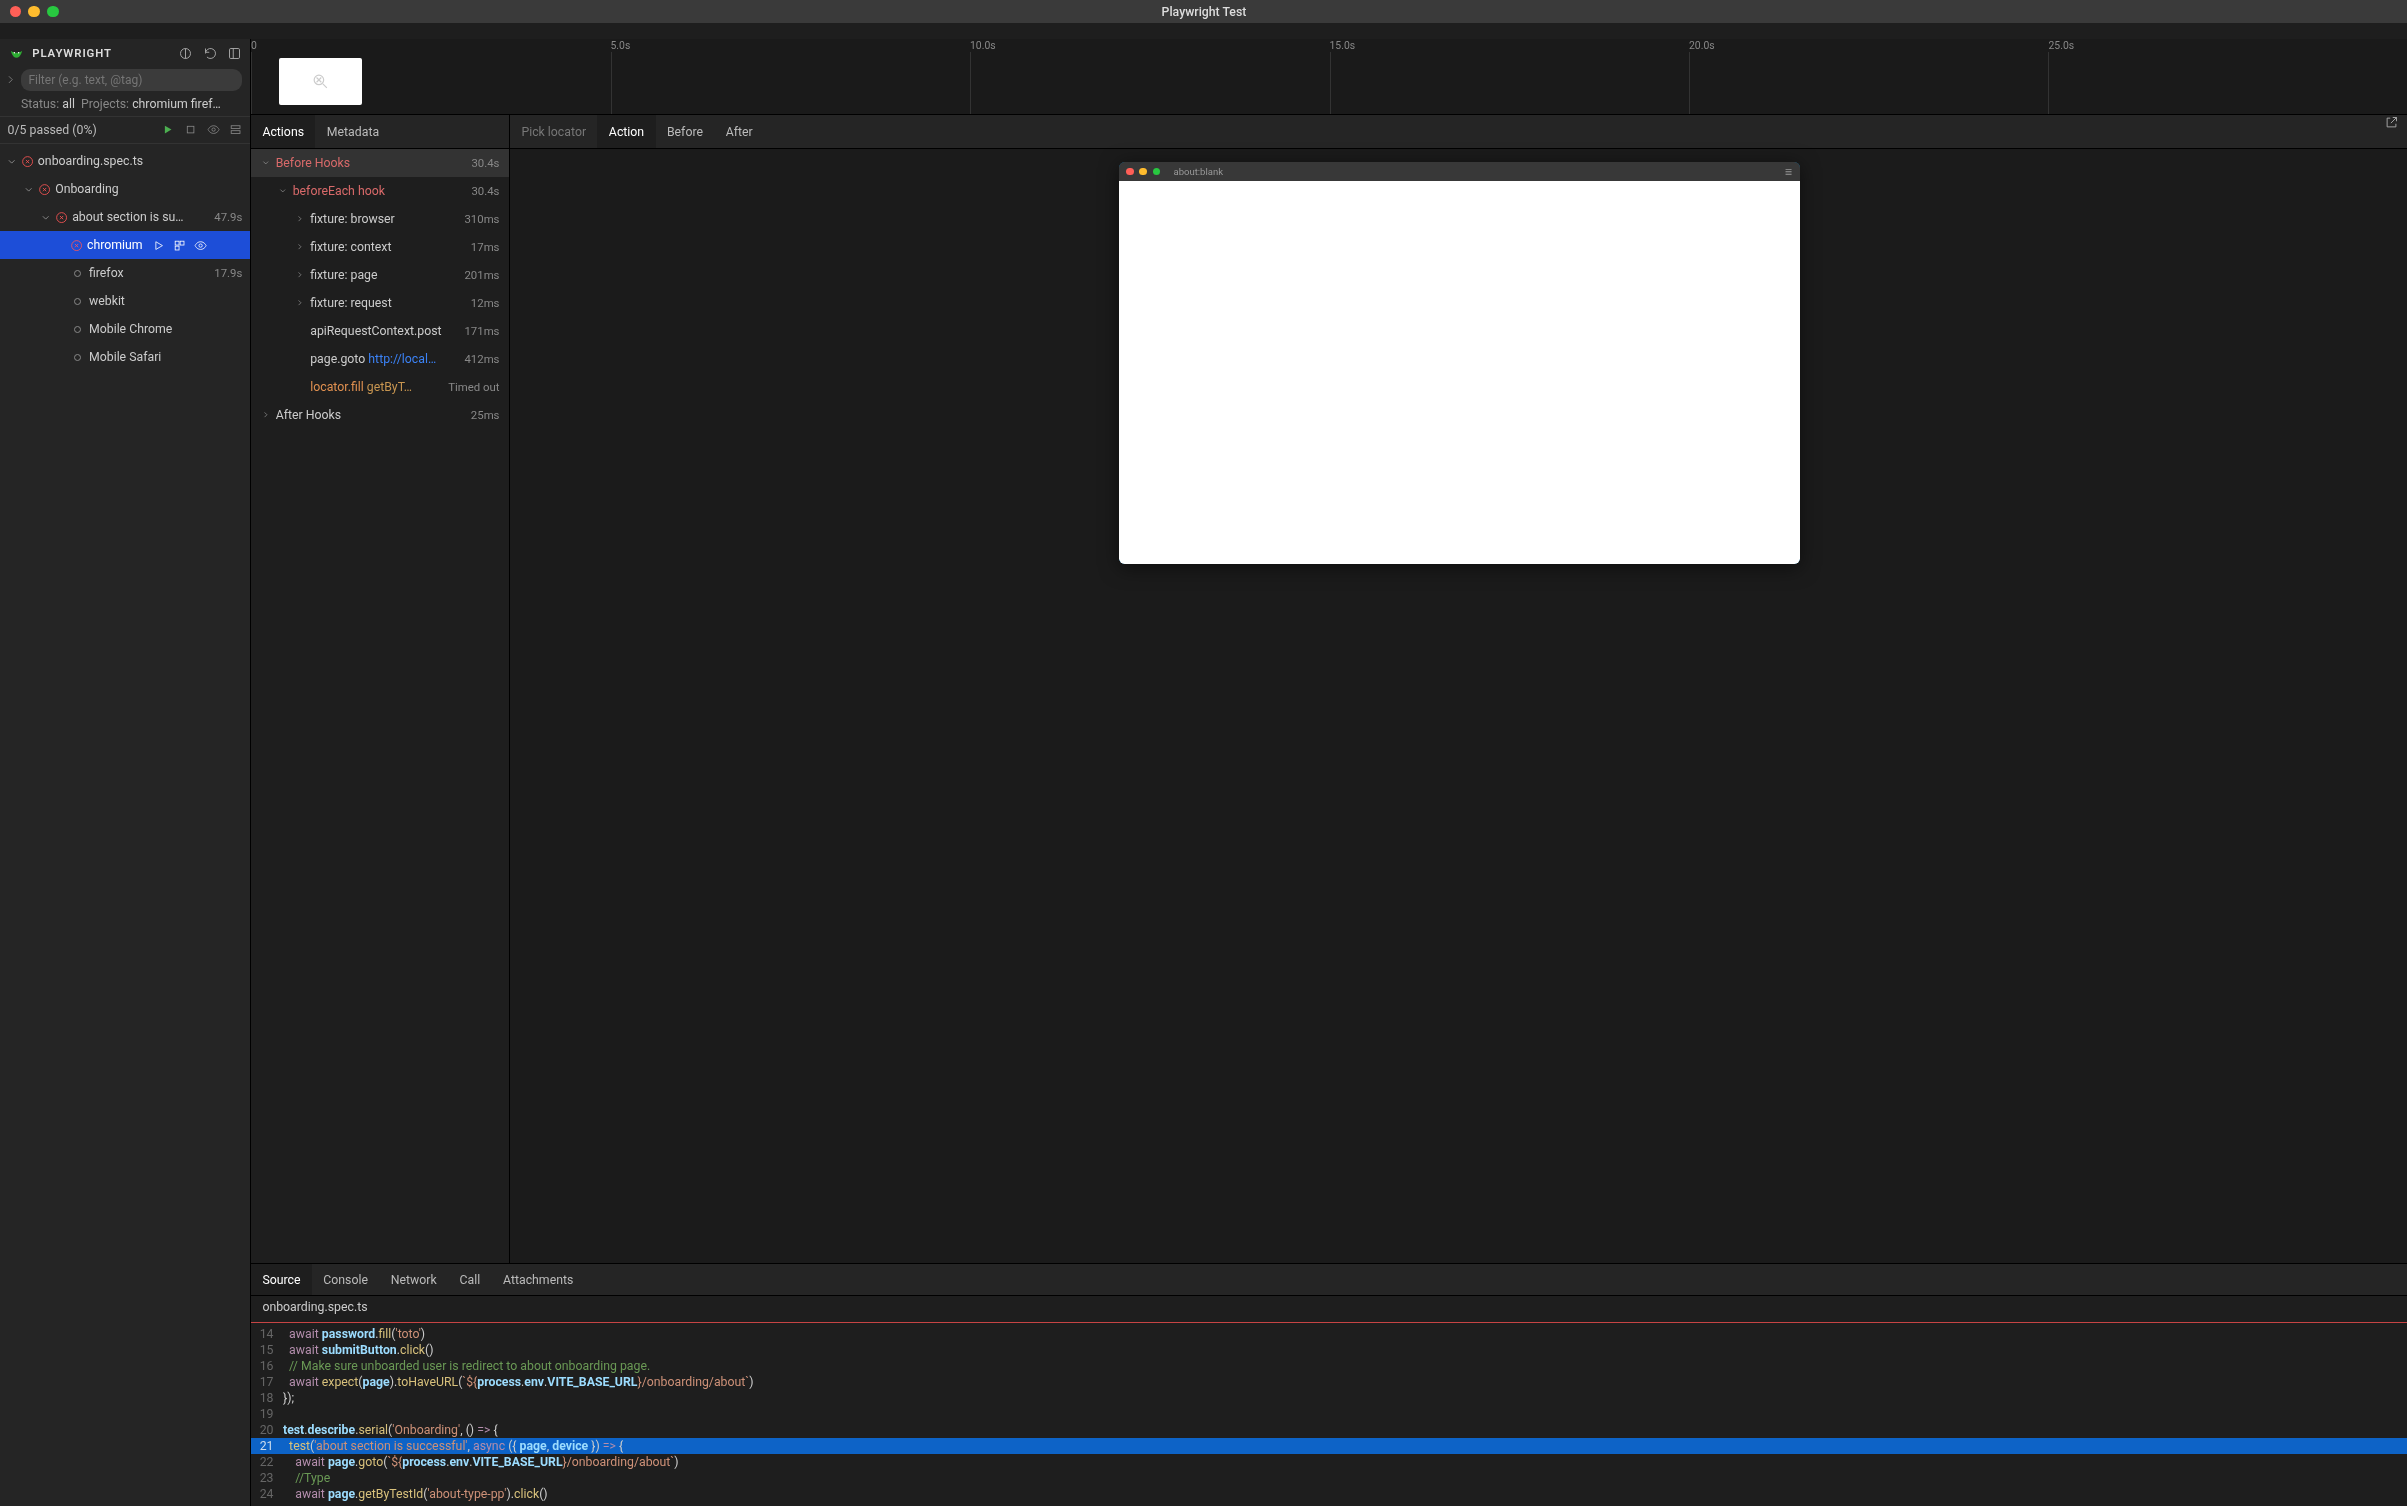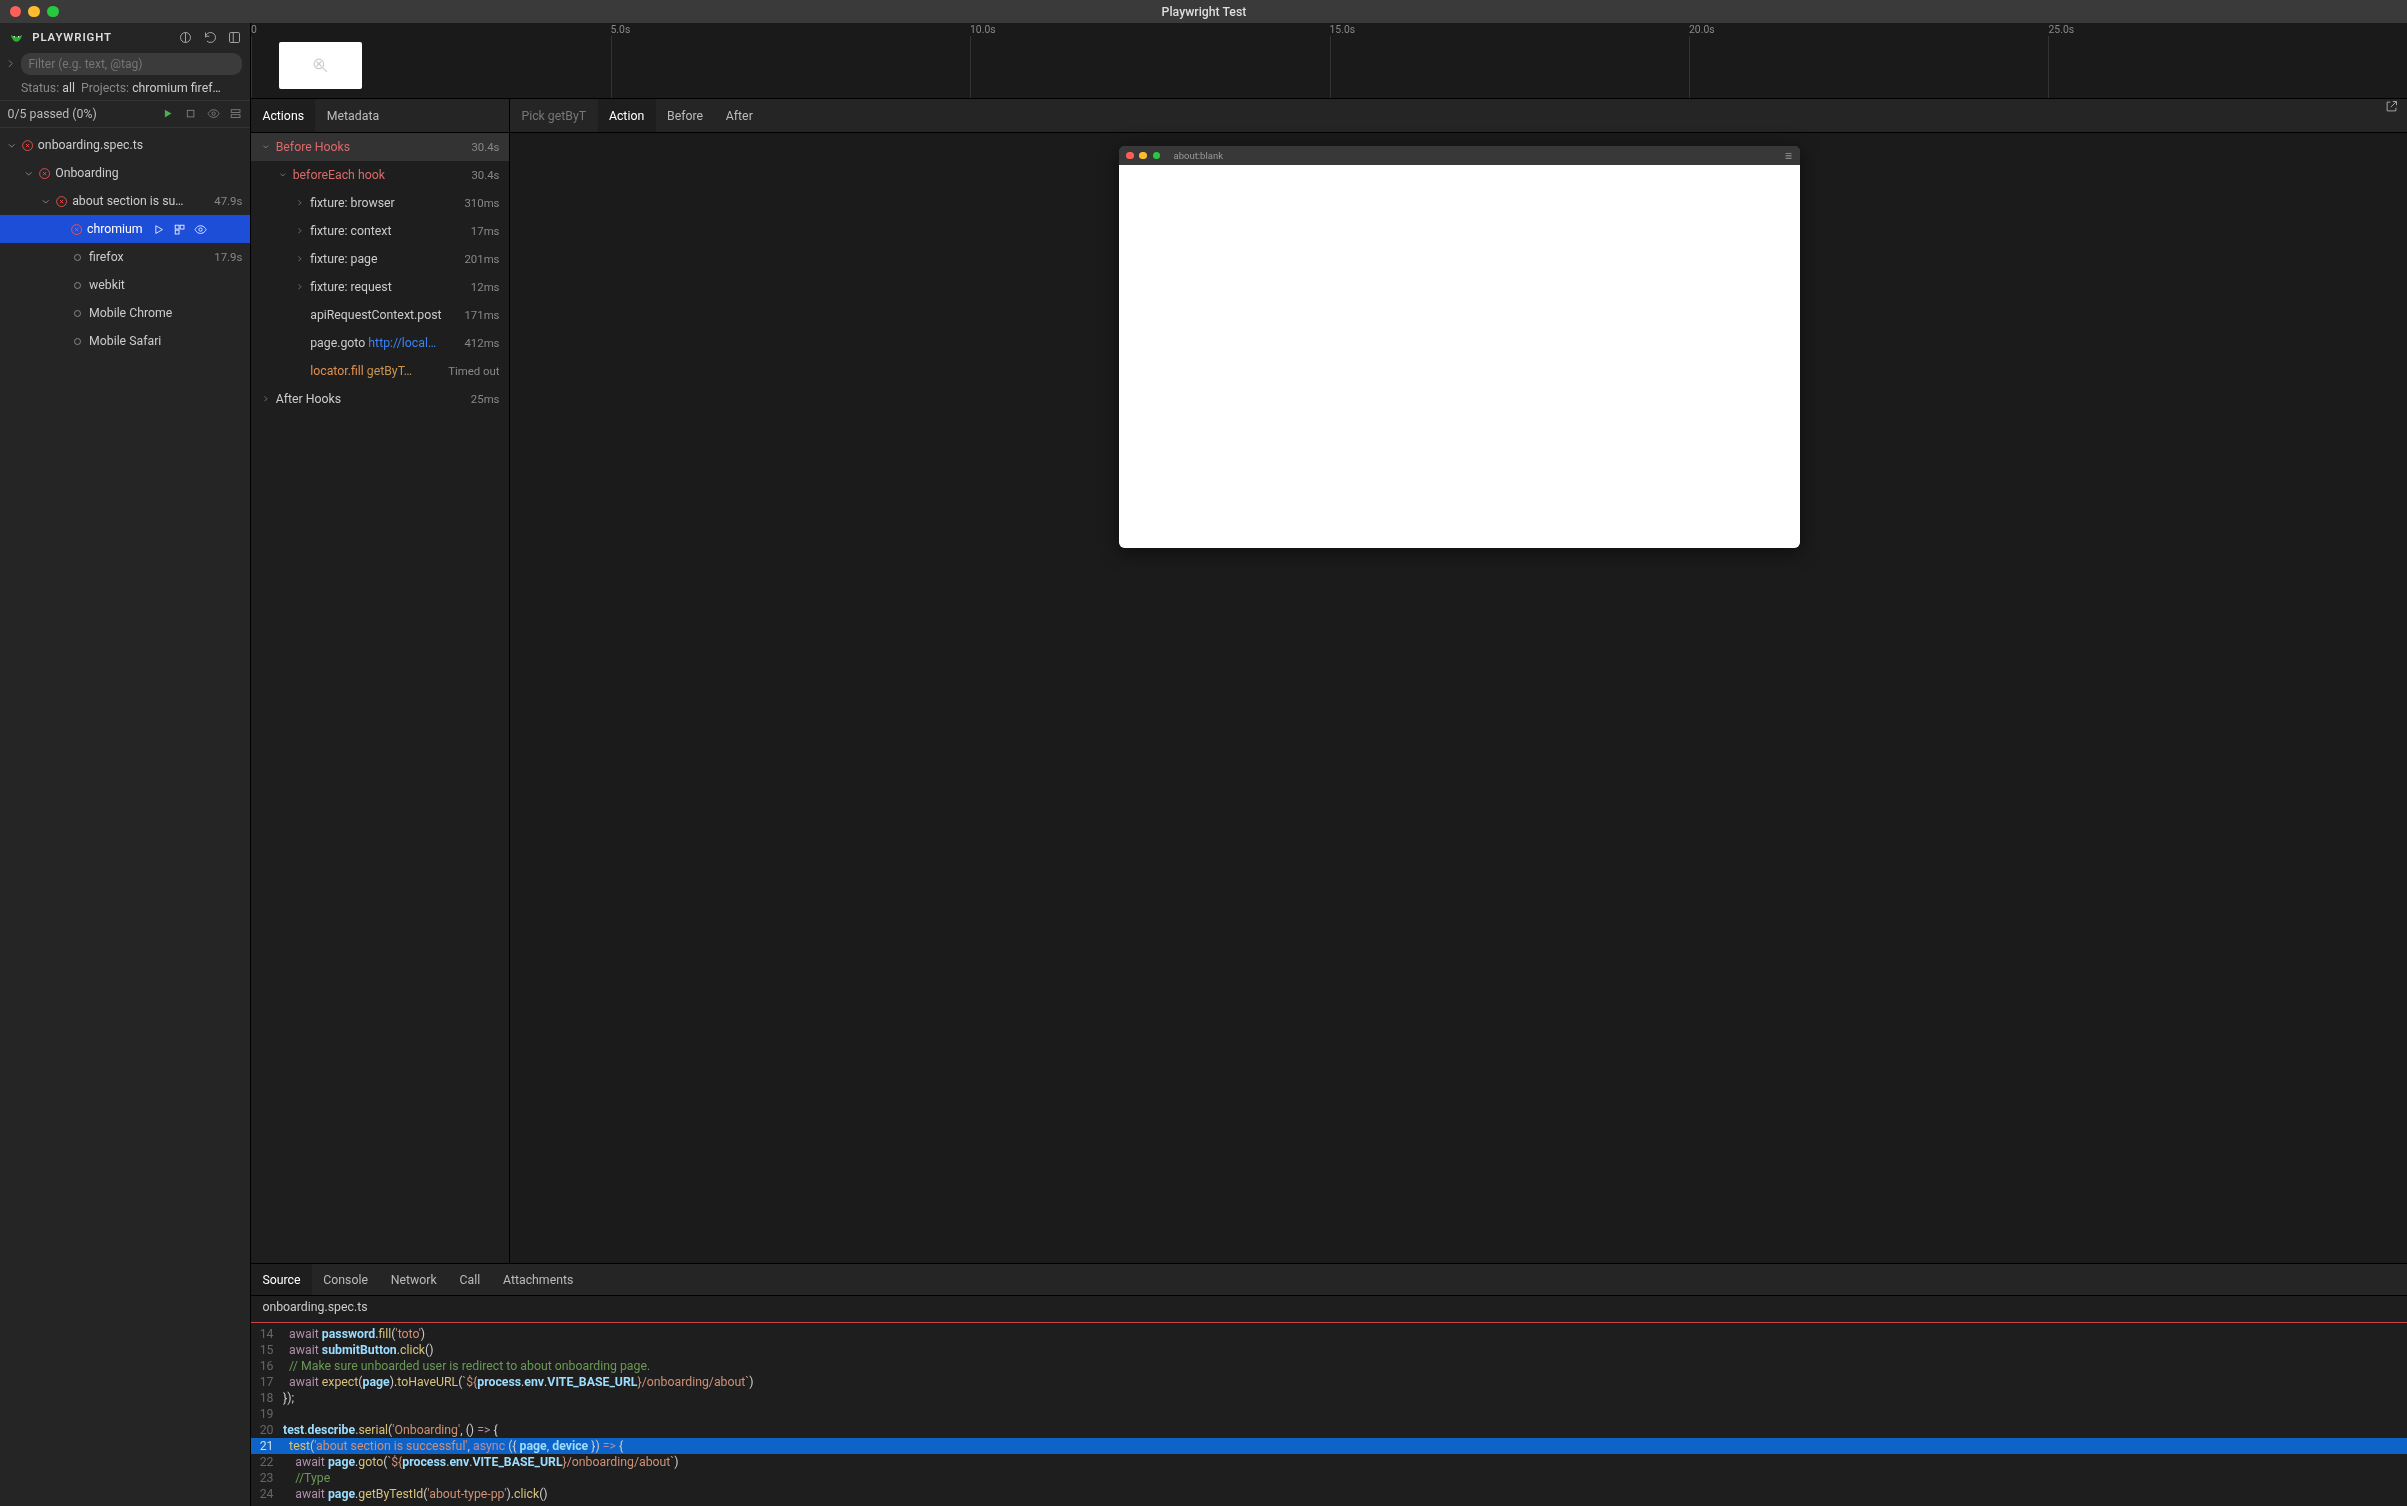--- a/index.html
+++ b/index.html
@@ -1,17 +1,17 @@
 <!DOCTYPE html>
 <html style="font-size:15px"><head>
 <meta charset="utf-8">
 <style>
 * { margin:0; padding:0; box-sizing:border-box; font-family:-apple-system,BlinkMacSystemFont,"Segoe UI",Roboto,sans-serif; }
 body { background:#1e1e1e; color:#ccc; font-size:12.3px; overflow:hidden; width:2408px; height:1507px; transform-origin:top left; }
-.app { display:flex; flex-direction:column; height:1507px; width:2408px; }
+.app { display:flex; flex-direction:column; height:1507px; width:2408px;gap:16px; }
 
 
 .titlebar { height:23px; background:#3a3a3a; display:flex; align-items:center; padding:0 9.5px; position:relative; }
 .traffic { display:flex; gap:7.6px; }
 .dot { width:11.4px; height:11.4px; border-radius:50%; }
 .dot.red{background:#ff5f57}.dot.yellow{background:#febc2e}.dot.green{background:#28c840}
 .win-title { position:absolute; left:50%; transform:translateX(-50%); color:#ddd; font-size:12.3px; font-weight:500; }
 
 .main { flex:1; display:flex; min-height:0; }
 
@@ -257,21 +257,21 @@
             </svg>
         </div>
       </div>
 
       <div class="tabs">
         <div class="tabs-left" id="tabs-left">
             <div class="tab active">Actions</div>
             <div class="tab">Metadata</div>
           </div>
         <div class="tabs-right" id="tabs-right" style="flex:1;">
-          <span class="pick">Pick getByT</span>
+          <span class="pick">Pick locator</span>
         <div class="tab active">Action</div>
             <div class="tab">Before</div>
             <div class="tab">After</div>
           </div>
         <div class="pop-icon">
           <svg width="15" height="15" viewBox="0 0 24 24">
               <path d="M14 4h6v6M20 4l-9 9M19 14v5H5V5h5"></path>
             </svg>
         </div>
       </div>

